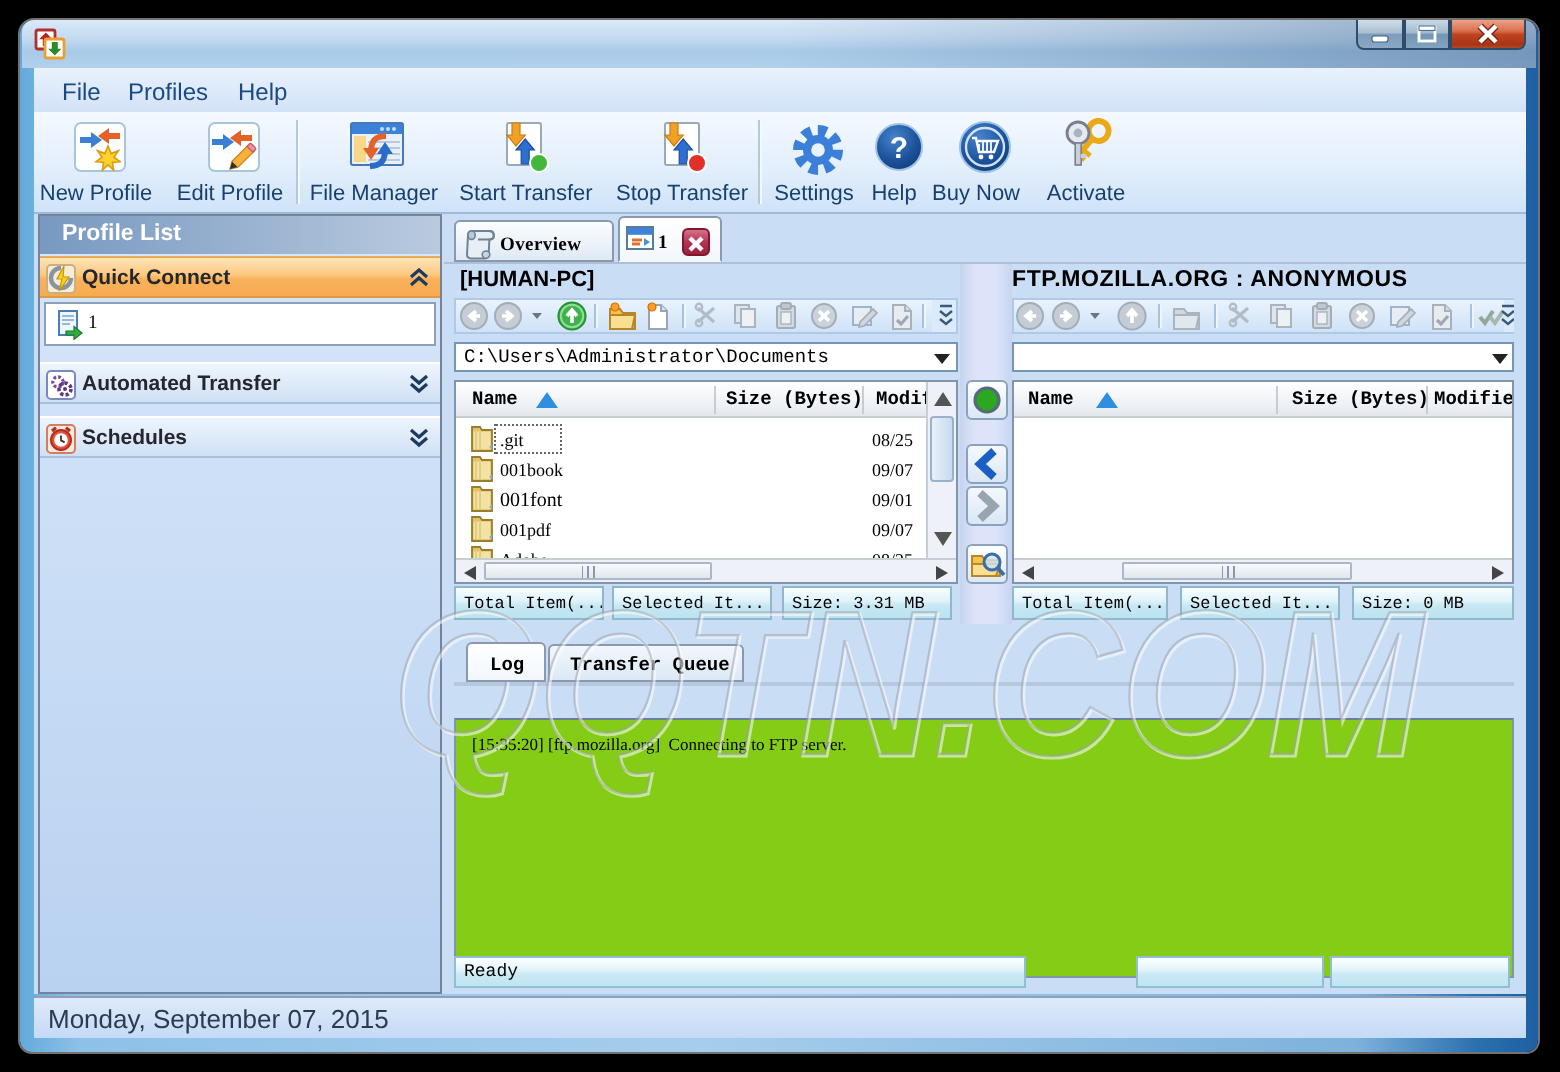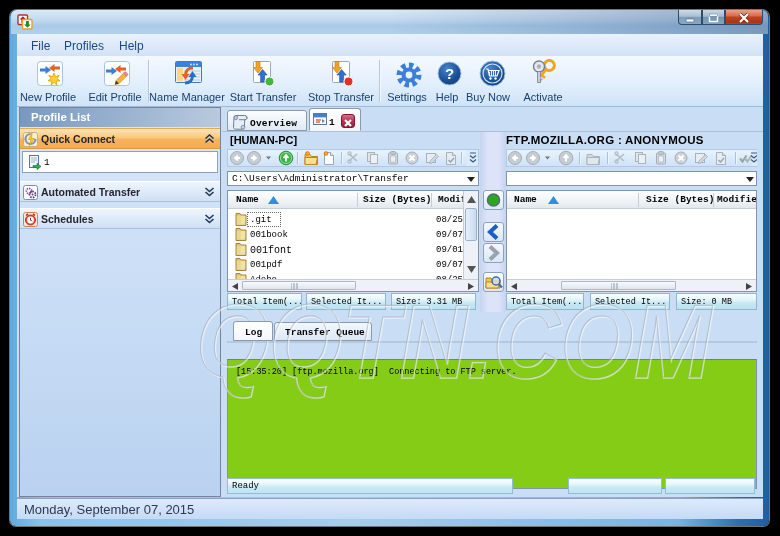--- a/index.html
+++ b/index.html
@@ -1,17 +1,17 @@
 <!DOCTYPE html>
 <html><head><meta charset="utf-8"><style>
 *{margin:0;padding:0;box-sizing:border-box}
 html,body{width:780px;height:536px;background:#000;overflow:hidden}
 #stage{position:relative;width:780px;height:536px;font-family:"Liberation Sans",sans-serif}
 .abs{position:absolute}
-.mono{font-family:Liberation Mono, monospace}
+.mono{font-family:Liberation Serif, serif}
 #win{position:absolute;left:10px;top:10px;width:759px;height:516px;border-radius:7px 7px 6px 6px;
  background:linear-gradient(90deg,#62aadc 0%,#8ec1e8 4%,#a6cdec 45%,#7eb2dc 88%,#2a70ae 96%,#1e5fa2 100%);
  box-shadow:0 0 0 1px rgba(255,255,255,.45)}
 #titlebar{position:absolute;left:1px;right:1px;top:0;height:24px;border-radius:6px 6px 0 0;
  background:linear-gradient(90deg,rgba(15,55,105,0) 50%,rgba(15,55,105,.14) 72%,rgba(12,50,100,.34) 100%),
    linear-gradient(180deg,#d9e9f8 0%,#c3daf0 40%,#a9cae8 65%,#b2d0ea 100%)}
 #title{position:absolute;left:26px;top:5px;font-size:12px;color:#0e0e0e;letter-spacing:.2px}
 #appico{position:absolute;left:7px;top:4px}
 .capbtn{position:absolute;top:0;height:15px;border:1px solid #2f4d6b;border-top:none;overflow:hidden}
 #btnmin{left:668px;width:24px;border-radius:0 0 0 4px;background:linear-gradient(180deg,#cfdce8 0%,#a9bfd2 45%,#7e9dba 52%,#8aa8c4 100%)}
@@ -179,21 +179,21 @@
       <circle cx="21" cy="5.5" r="1" fill="#bfe0ff"></circle>
           <circle cx="24" cy="5.5" r="1" fill="#bfe0ff"></circle>
           <circle cx="18" cy="5.5" r="1" fill="#bfe0ff"></circle>
       <rect x="4" y="9" width="6" height="13" fill="#f8d888"></rect>
       <path d="M11 12 h16 M11 15 h16 M11 18 h16 M11 21 h16" stroke="#b8cadf" stroke-width="1"></path>
       <path d="M12 24 c5.5 0 7.5 -2.5 7.5 -8" stroke="#2a6cc8" stroke-width="3" fill="none"></path>
       <path d="M19.5 18 l-4 0 4 -6 4 6 z" fill="#2a6cc8"></path>
       <path d="M20 9 c-5.5 0 -7.5 2.5 -7.5 8" stroke="#e2622a" stroke-width="3" fill="none"></path>
       <path d="M12.5 15 l4 0 -4 6 -4 -6 z" fill="#e2622a"></path>
     </svg>
-    <div class="tlabel" style="left:170px">Name Manager</div>
+    <div class="tlabel" style="left:170px">File Manager</div>
     <svg class="abs" style="left:231px;top:3px" width="30" height="30" viewBox="0 0 30 30">
       <rect x="5.5" y="2.5" width="17" height="21" rx="1" fill="#fff" stroke="#9aa8b8"></rect>
       <path d="M8 2.5 h4 v6 h2.6 l-4.6 5.5 -4.6 -5.5 H8 z" fill="#f0a126" stroke="#c87e14" stroke-width=".6"></path>
       <path d="M12.6 23 h4 v-7 h2.6 l-4.6 -5.5 -4.6 5.5 h2.6 z" fill="#2f6fd0" stroke="#1c4e9e" stroke-width=".6"></path>
       <circle cx="21.5" cy="22.5" r="4.5" fill="#42b83a" stroke="#fff" stroke-width="1"></circle>
     </svg>
     <div class="tlabel" style="left:246px">Start Transfer</div>
     <svg class="abs" style="left:310px;top:3px" width="30" height="30" viewBox="0 0 30 30">
       <rect x="5.5" y="2.5" width="17" height="21" rx="1" fill="#fff" stroke="#9aa8b8"></rect>
       <path d="M8 2.5 h4 v6 h2.6 l-4.6 5.5 -4.6 -5.5 H8 z" fill="#f0a126" stroke="#c87e14" stroke-width=".6"></path>
@@ -335,21 +335,21 @@
               <use href="#i-copy" x="139" y="1"></use>
               <use href="#i-paste" x="159" y="1"></use>
               <use href="#i-del" x="178" y="1"></use>
               <use href="#i-ren" x="198" y="1"></use>
               <use href="#i-dchk" x="217" y="1"></use>
               <use href="#i-sepv" x="234" y="1"></use>
               <rect x="239" y="1" width="12" height="16" fill="#dcebfb"></rect>
               <use href="#i-mini" x="241" y="2"></use>
             </g>
       </svg>
-      <div class="addr" style="left:5px;top:64px;width:252px">C:\Users\Administrator\Transfer</div>
+      <div class="addr" style="left:5px;top:64px;width:252px">C:\Users\Administrator\Documents</div>
       <svg class="abs" style="left:245px;top:70px" width="9" height="6">
             <path d="M0 0 h8 l-4 5 z" fill="#222"></path>
           </svg>
 
       <div class="panel-toolbar" style="left:284px;top:42px;width:251px"></div>
       <svg class="abs" style="left:284px;top:42px" width="251" height="18" viewBox="0 0 251 18">
         <g id="rtb">
               <use href="#i-cl" x="2" y="1"></use>
               <use href="#i-cr" x="20" y="1"></use>
               <use href="#i-car" x="39" y="1"></use>

